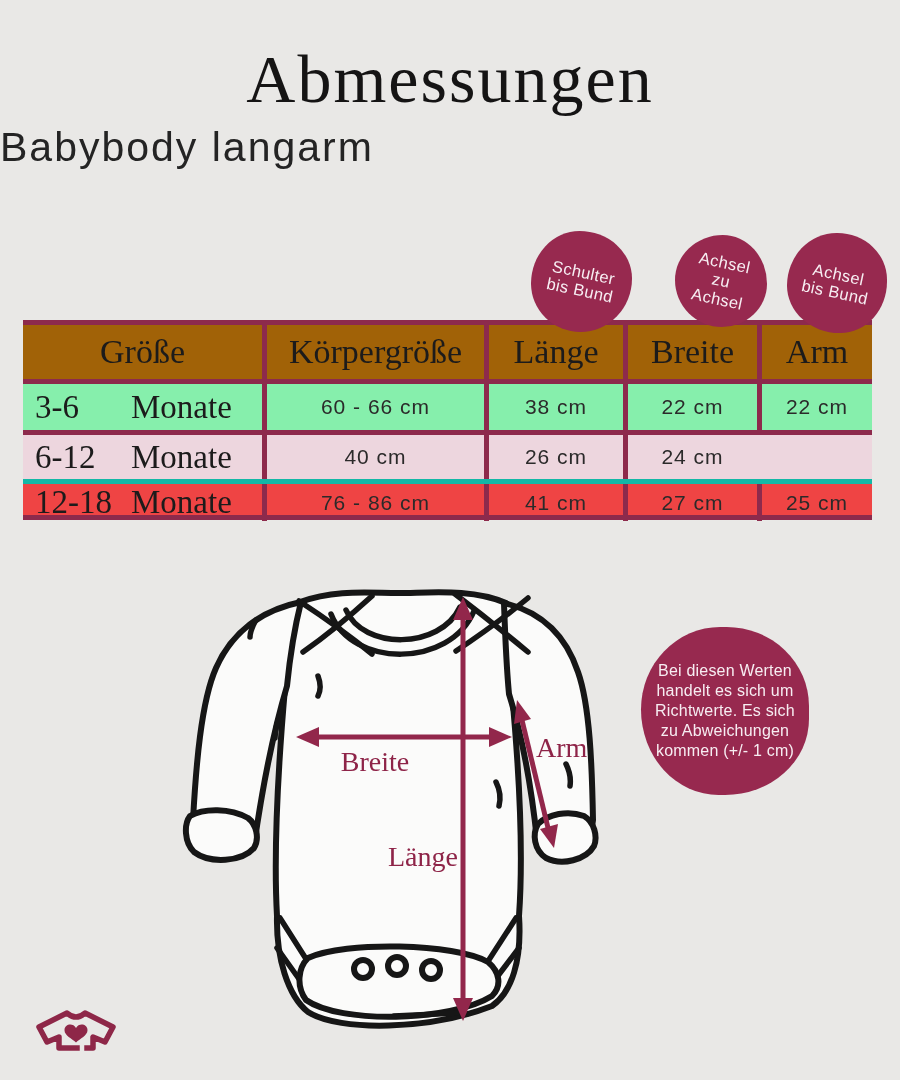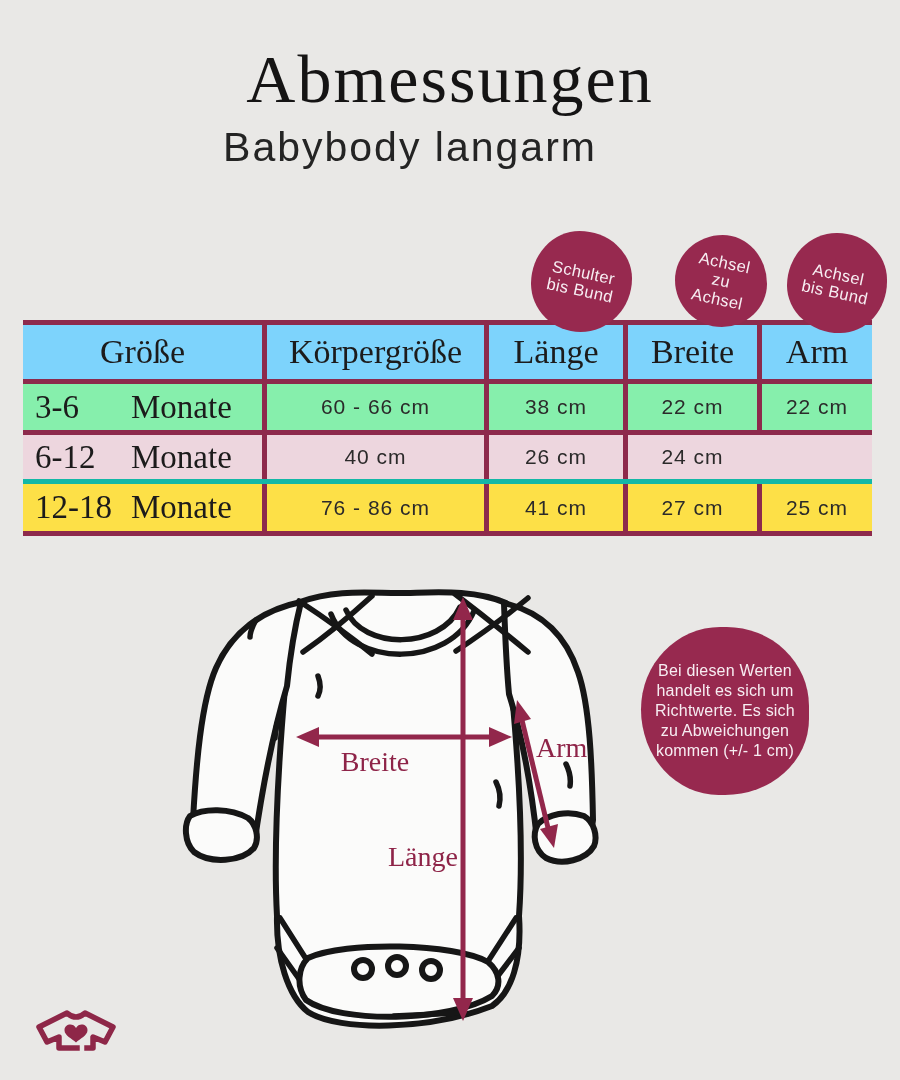--- a/index.html
+++ b/index.html
@@ -9,21 +9,21 @@
     font-family:"Liberation Sans",sans-serif;
   }
 
   
   .title{
     position:absolute;top:40px;left:0;width:900px;text-align:center;
     font-family:"Liberation Serif",serif;font-size:68px;letter-spacing:2px;
     color:#151414;
   }
   .subtitle{
-    position:absolute;top:124px;left:0;width:820px;text-align:center;
+    position:absolute;top:124px;left:0;width:820px;text-align:left;
     font-size:41px;font-weight:300;letter-spacing:2px;color:#242424;
   }
 
   
   .badge{
     position:absolute;background:#97294f;color:#f7edf2;
     display:flex;align-items:center;justify-content:center;text-align:center;
     z-index:5;
   }
   .badge .rot{
@@ -41,25 +41,25 @@
   .disc .dtext{font-size:16px;line-height:1.24;font-weight:400;letter-spacing:.2px}
 
   
   .table{
     position:absolute;left:23px;top:320px;width:849px;z-index:2;
     border-top:5px solid #8d2a4c;border-bottom:5px solid #8d2a4c;
   }
   .trow{display:grid;grid-template-columns:239px 222px 139px 134px 115px}
   .trow>div{box-sizing:border-box;display:flex;align-items:center;justify-content:center}
   .trow>div+div{border-left:5px solid #8d2a4c}
-  .thead{height:54px;background:#7dd3fc;border-bottom:5px solid #8d2a4c;
+  .thead{height:54px;background:#a16207;border-bottom:5px solid #8d2a4c;
          font-family:"Liberation Serif",serif;font-size:34px;color:#1c1b1b}
   .r1{height:46px;background:#86efac;border-bottom:5px solid #8d2a4c}
   .r2{height:44px;background:#edd6de;border-bottom:5px solid #14b8a6}
-  .r3{height:47px;background:#fde047}
+  .r3{height:31px;background:#ef4444}
   .sizecell{justify-content:flex-start !important;padding-left:12px;
             font-family:"Liberation Serif",serif;font-size:33px;color:#1c1b1b}
   .sizecell .range{display:inline-block;width:96px}
   .val{font-size:21px;font-weight:300;color:#2b2a2a;letter-spacing:1px}
 
   
   #diagram{position:absolute;left:150px;top:570px;z-index:1}
   #logo{position:absolute;left:30px;top:1004px}
   .ink{fill:#fbfbfa;stroke:#161616;stroke-width:6;stroke-linejoin:round;stroke-linecap:round}
   .line{fill:none;stroke:#161616;stroke-width:5.5;stroke-linejoin:round;stroke-linecap:round}

